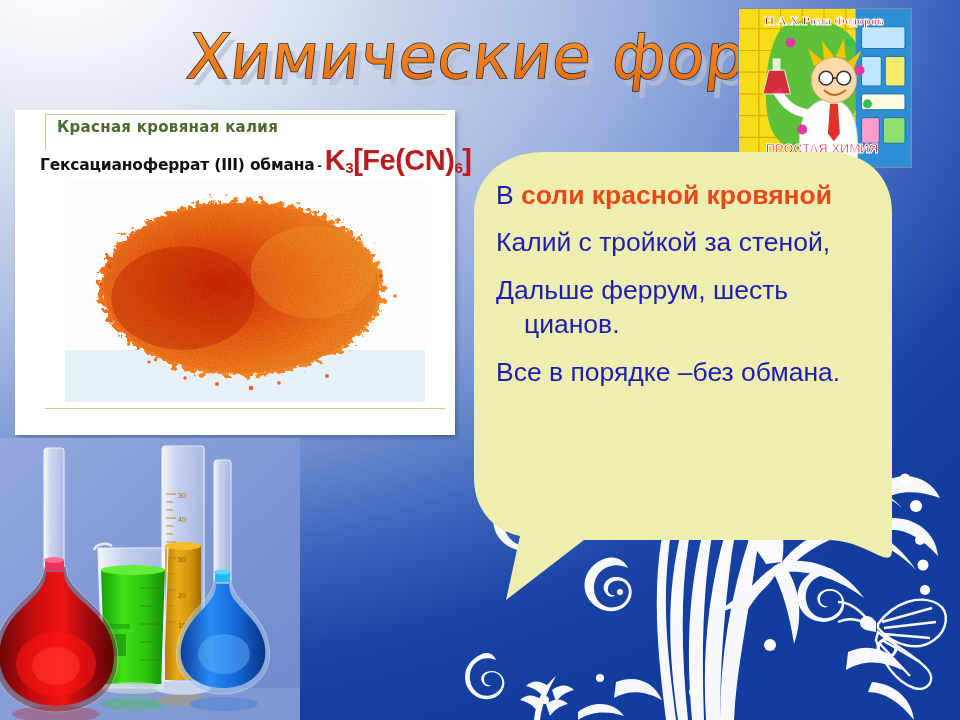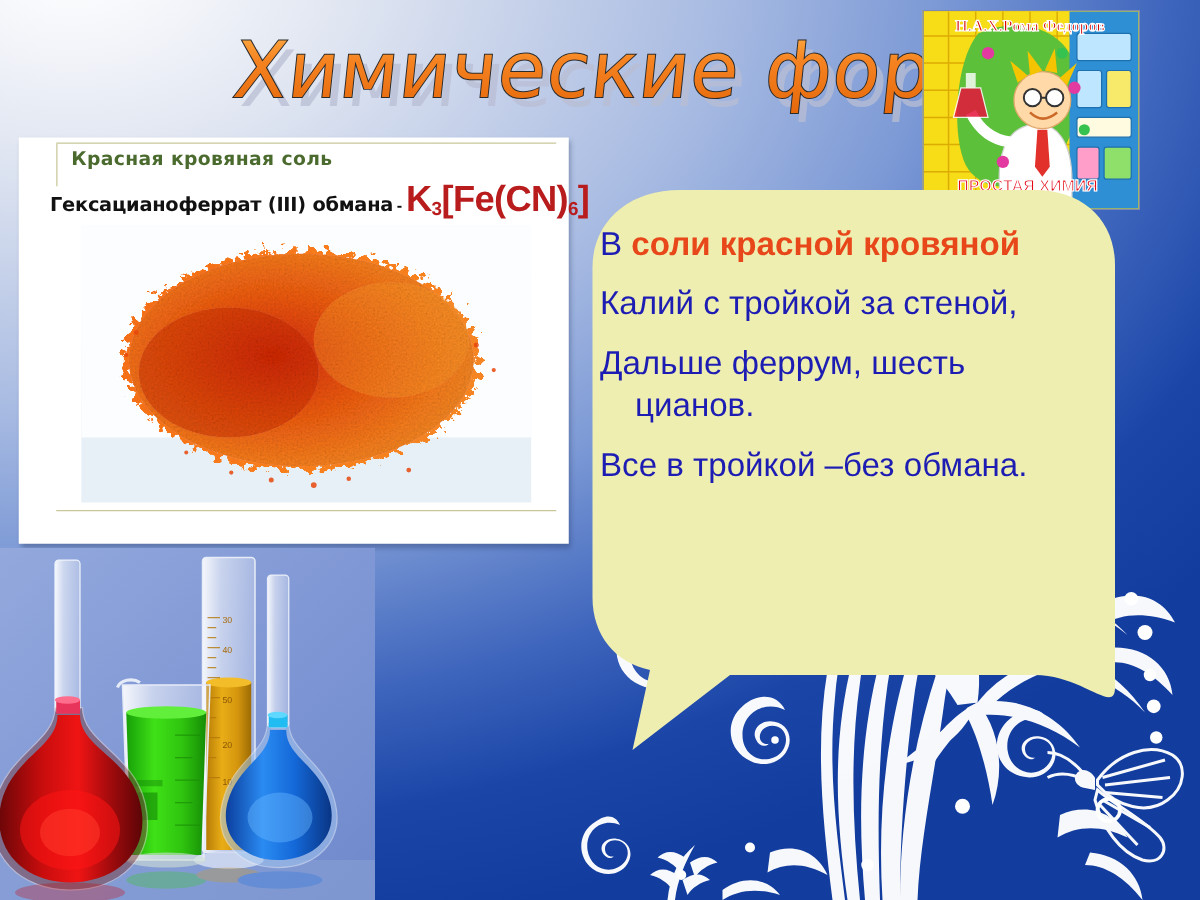--- a/index.html
+++ b/index.html
@@ -97,21 +97,21 @@
   #glassware svg{display:block;width:100%;height:100%;}
 
   
   #bubble-wrap{
     position:absolute;left:466px;top:148px;width:434px;height:452px;
   }
   #bubble-wrap svg.bubble-shape{
     position:absolute;left:0;top:0;width:434px;height:452px;
   }
   #bubble-text{
-    position:absolute;left:14px;top:30px;width:380px;
+    position:absolute;left:30px;top:30px;width:380px;
     font-family:"Liberation Sans","DejaVu Sans",sans-serif;
     font-size:26.5px;line-height:1.30;
     color:#1d1db4;
   }
   #bubble-text p{margin:0 0 13px 0;padding-left:28px;text-indent:-28px;}
   #bubble-text p:last-child{margin-bottom:0;}
   .hl{color:#e8471a;font-weight:700;}
   .bluebold{color:#1d1db4;}
 </style>
 </head>
@@ -301,21 +301,21 @@
         <circle cx="94" cy="154" r="4"></circle>
           <circle cx="110" cy="154" r="4"></circle>
       </g>
     </svg>
   </div>
 
   <div id="panel">
     <div id="panel-topline"></div>
     <div id="panel-leftline"></div>
 
-    <div id="salt-name">Красная кровяная соль</div>
+    <div id="salt-name">Красная кровяная калия</div>
 
     <div id="formula-row">
       <span id="formula-label">Гексацианоферрат (III) обмана</span>
       <span id="formula-dash">-</span>
       <span id="formula"><span>K</span><sub>3</sub><span>[Fe(CN)</span><sub>6</sub><span>]</span></span>
     </div>
 
     <div id="crystal-photo">
       <svg viewBox="0 0 360 222" preserveAspectRatio="none" aria-hidden="true">
         <defs>
@@ -480,17 +480,17 @@
     <svg class="bubble-shape" viewBox="0 0 434 452" aria-hidden="true">
       <path d="M426 402 L426 64 C426 28 400 4 362 4 L78 4 C36 4 8 30 8 66
                L8 330 C8 360 26 382 54 388
                L40 452 L118 392
                L362 392 C400 392 426 424 426 402 Z" fill="#eeeeb0"></path>
     </svg>
     <div id="bubble-text">
       <p><span class="bluebold">В </span><span class="hl">соли красной кровяной</span></p>
       <p>Калий с тройкой за стеной,</p>
       <p>Дальше феррум, шесть цианов.</p>
-      <p>Все в тройкой –без обмана.</p>
+      <p>Все в порядке –без обмана.</p>
     </div>
   </div>
 
 </div>
 
 </body></html>

